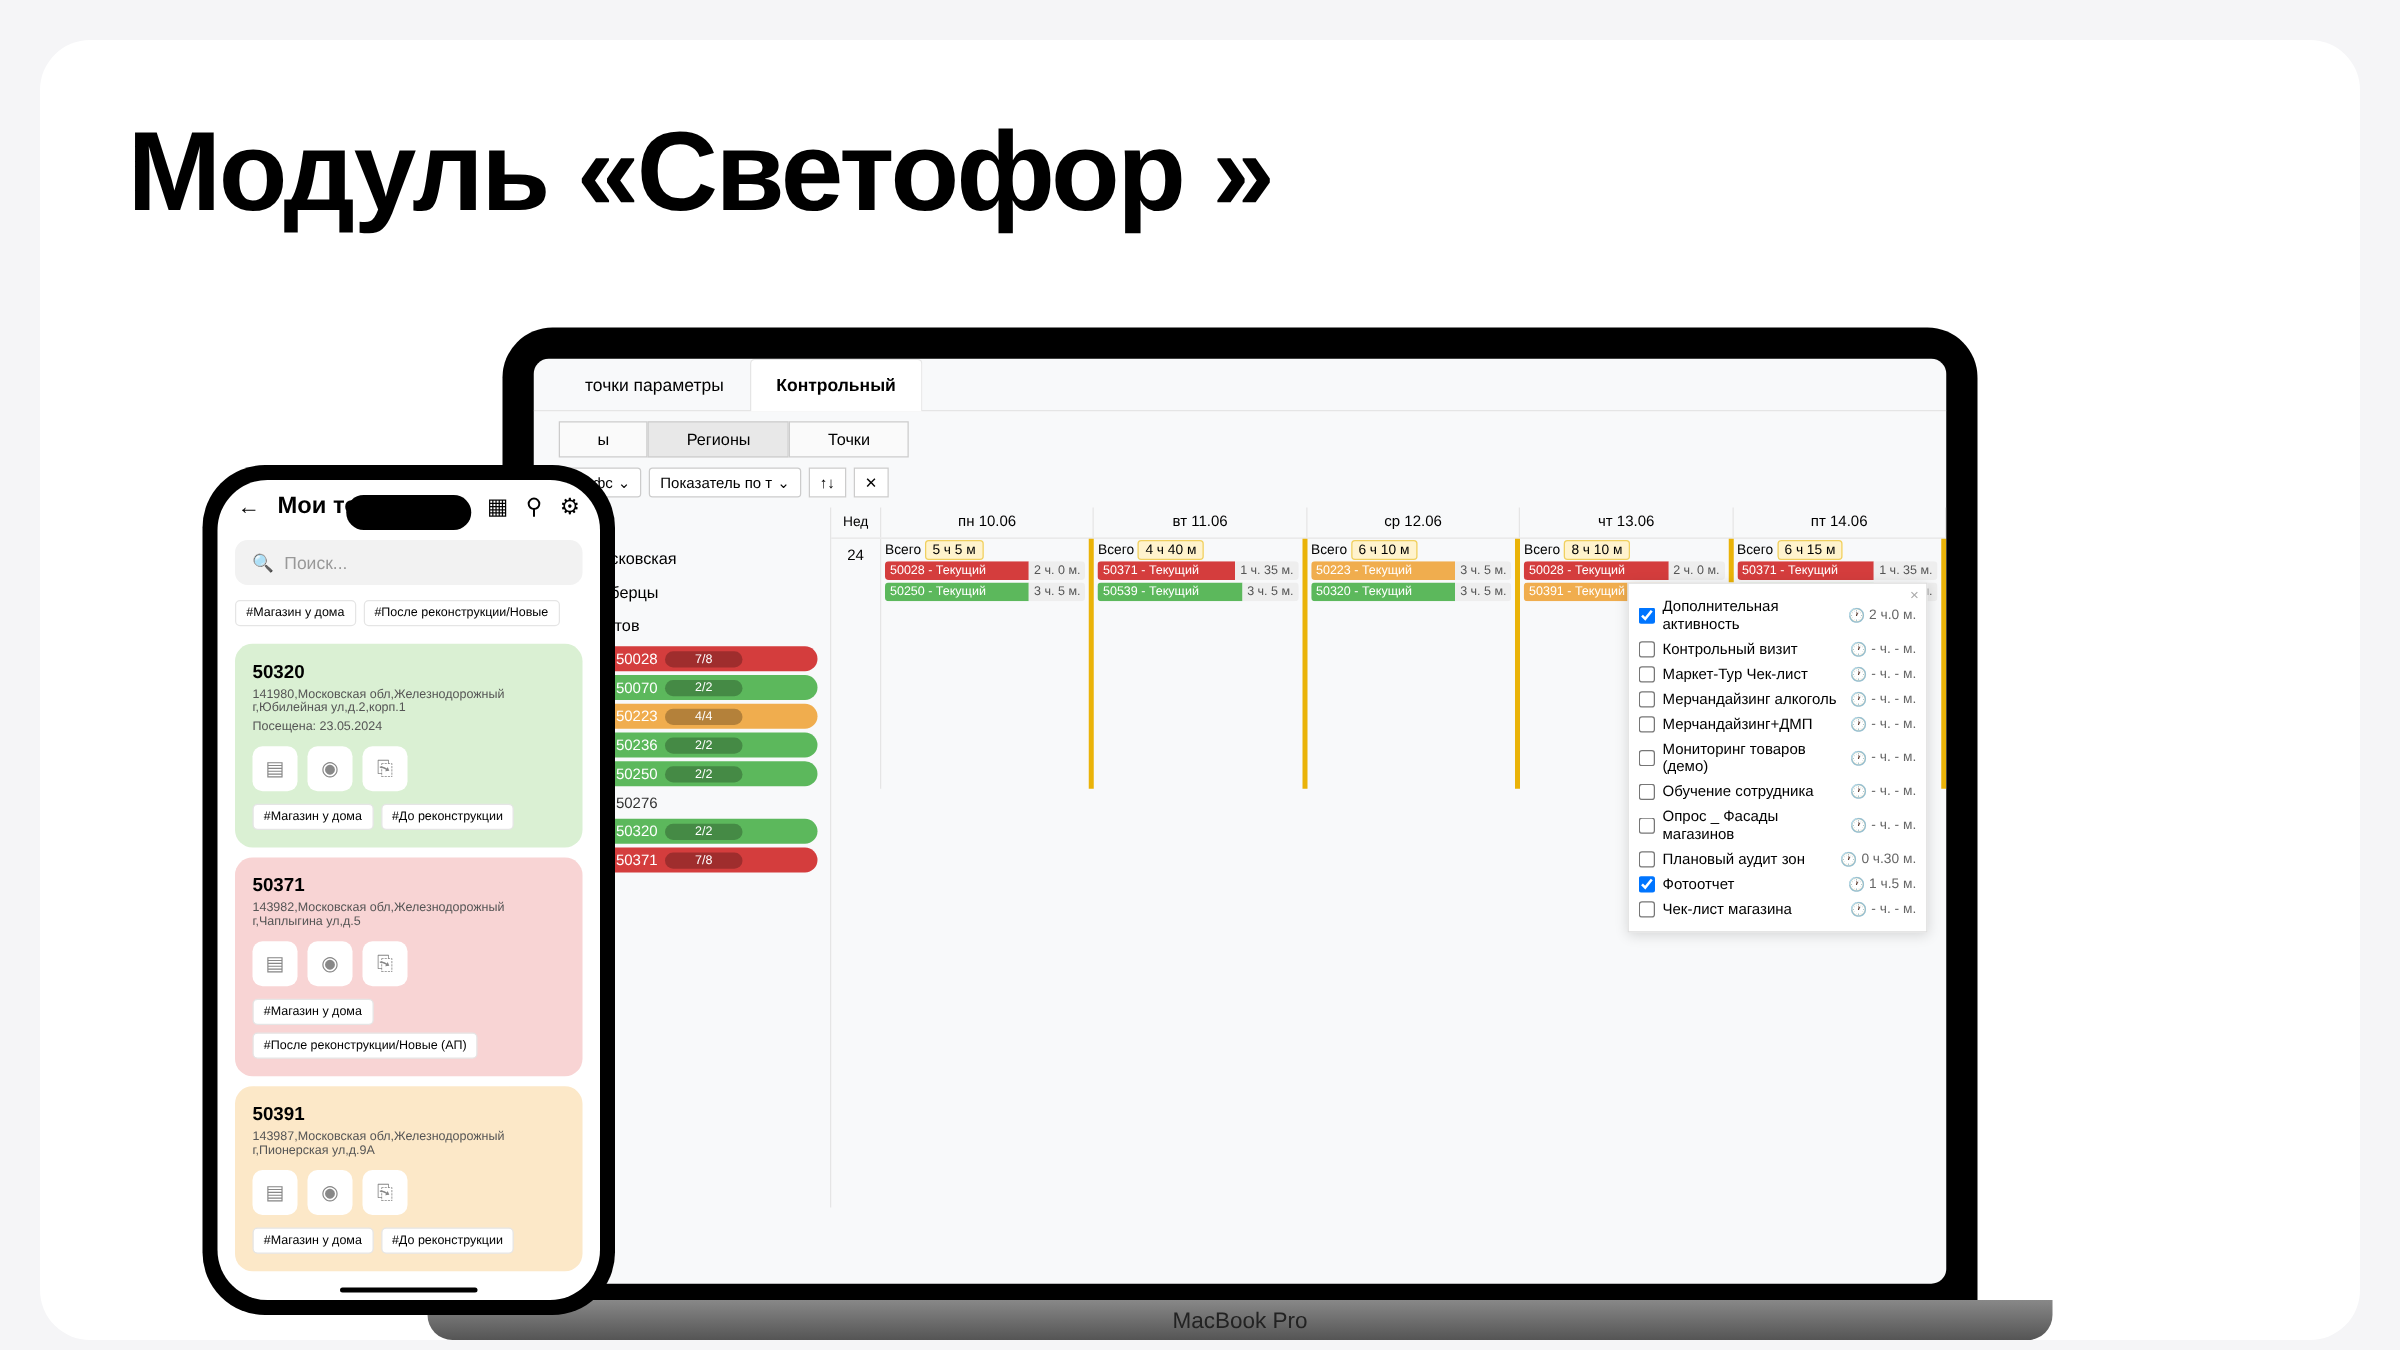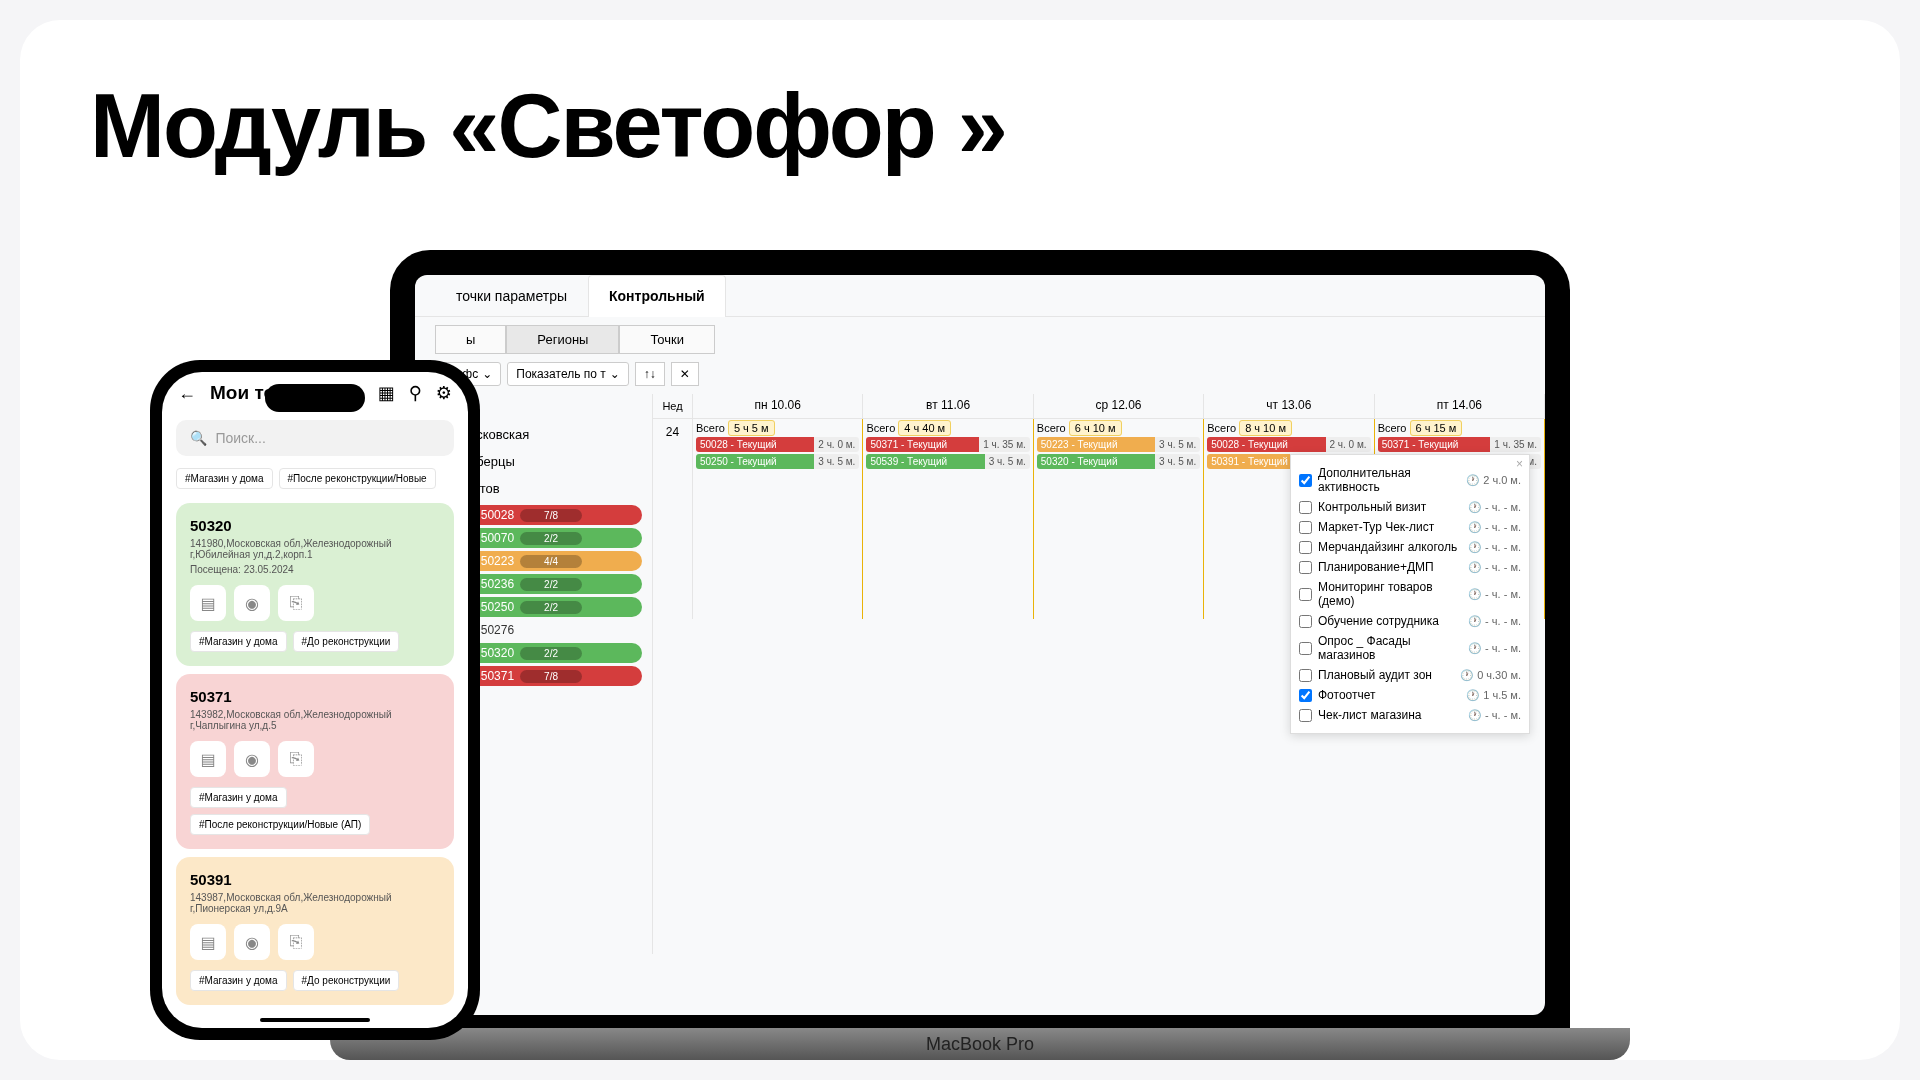--- a/index.html
+++ b/index.html
@@ -1,17 +1,17 @@
 <!DOCTYPE html>
 <html><head>
 <meta charset="utf-8">
 <style>
 *{box-sizing:border-box;margin:0;padding:0;font-family:-apple-system,BlinkMacSystemFont,'Segoe UI',Arial,sans-serif}
 body{background:#f5f5f7;width:1920px;height:1080px;position:relative;overflow:hidden}
-.canvas{background:#fff;border-radius:40px;margin:20px;position:relative;height:1040px}
+.canvas{background:#fff;border-radius:40px;margin:32px;position:relative;height:1040px}
 .title{position:absolute;top:55px;left:70px;font-size:90px;font-weight:700;letter-spacing:-2px}
 .logos{position:absolute;top:85px;right:90px;display:flex;align-items:center;gap:30px}
 .logo-imredi{font-size:36px;font-weight:700;color:#000;position:relative}
 .logo-imredi::after{content:'';position:absolute;top:-8px;right:-18px;width:22px;height:22px;border:3px solid #e30613;border-radius:50% 50% 50% 0;border-bottom:none;border-left:none;transform:rotate(45deg)}
 .logo-dixy{display:flex;align-items:center;gap:8px}
 .logo-dixy-icon{width:42px;height:42px;background:#ff8500;border-radius:50%;display:flex;align-items:center;justify-content:center;color:#fff;font-weight:700;font-size:22px}
 .logo-dixy-text{display:flex;flex-direction:column}
 .logo-dixy-name{color:#ff8500;font-size:30px;font-weight:800;letter-spacing:1px}
 .logo-dixy-tagline{color:#7cb342;font-size:8px}
 .laptop{position:absolute;top:230px;left:370px;width:1180px;height:790px;background:#000;border-radius:40px 40px 0 0;padding:25px 25px 0}
@@ -36,21 +36,21 @@
 .point-row{margin:3px 10px 3px 40px;display:flex;align-items:center;gap:6px;padding:3px 6px;border-radius:10px;font-size:12px;color:#fff}
 .point-row.plain{background:transparent;color:#333}
 .point-row .pin{font-size:11px}
 .point-badge{background:rgba(0,0,0,.25);padding:1px 24px;border-radius:8px;font-size:10px}
 .calendar{flex:1;position:relative}
 .cal-header{display:flex;border-bottom:1px solid #e5e5e5}
 .cal-week{width:40px;font-size:11px;padding:6px;border-right:1px solid #e5e5e5;text-align:center}
 .cal-day{flex:1;border-right:1px solid #e5e5e5;font-size:12px;text-align:center;padding:4px}
 .cal-body{display:flex}
 .cal-week-num{width:40px;font-size:12px;padding:6px;border-right:1px solid #e5e5e5;text-align:center}
-.cal-col{flex:1;border-right:1px solid #eab308;padding:3px;min-height:200px}
+.cal-col{flex:1;border-right:4px solid #eab308;padding:3px;min-height:200px}
 .cal-total{font-size:11px;margin-bottom:3px}
 .cal-total-badge{background:#fff3cd;padding:1px 5px;border-radius:3px;border:1px solid #f0d060}
 .cal-chip{display:flex;margin-bottom:2px;font-size:10px;border-radius:3px;overflow:hidden}
 .cal-chip-main{flex:1;padding:2px 4px;color:#fff;white-space:nowrap;overflow:hidden}
 .cal-chip-time{background:#eee;color:#555;padding:2px 4px}
 .popup{position:absolute;top:60px;right:15px;background:#fff;border:1px solid #ddd;box-shadow:0 2px 10px rgba(0,0,0,.15);padding:8px;font-size:12px;width:240px}
 .popup-close{position:absolute;top:2px;right:6px;color:#aaa;cursor:pointer}
 .popup-row{display:flex;align-items:center;gap:6px;padding:3px 0}
 .popup-row label{flex:1;font-size:12px}
 .popup-time{font-size:11px;color:#666;display:flex;align-items:center;gap:3px}
@@ -210,21 +210,21 @@
                   <label>Маркет-Тур Чек-лист</label>
                   <span class="popup-time"><span>🕐</span>- ч. - м.</span>
                 </div>
                 <div class="popup-row">
                   <input type="checkbox" style="">
                   <label>Мерчандайзинг алкоголь</label>
                   <span class="popup-time"><span>🕐</span>- ч. - м.</span>
                 </div>
                 <div class="popup-row">
                   <input type="checkbox" style="">
-                  <label>Планирование+ДМП</label>
+                  <label>Мерчандайзинг+ДМП</label>
                   <span class="popup-time"><span>🕐</span>- ч. - м.</span>
                 </div>
                 <div class="popup-row">
                   <input type="checkbox" style="">
                   <label>Мониторинг товаров (демо)</label>
                   <span class="popup-time"><span>🕐</span>- ч. - м.</span>
                 </div>
                 <div class="popup-row">
                   <input type="checkbox" style="">
                   <label>Обучение сотрудника</label>

